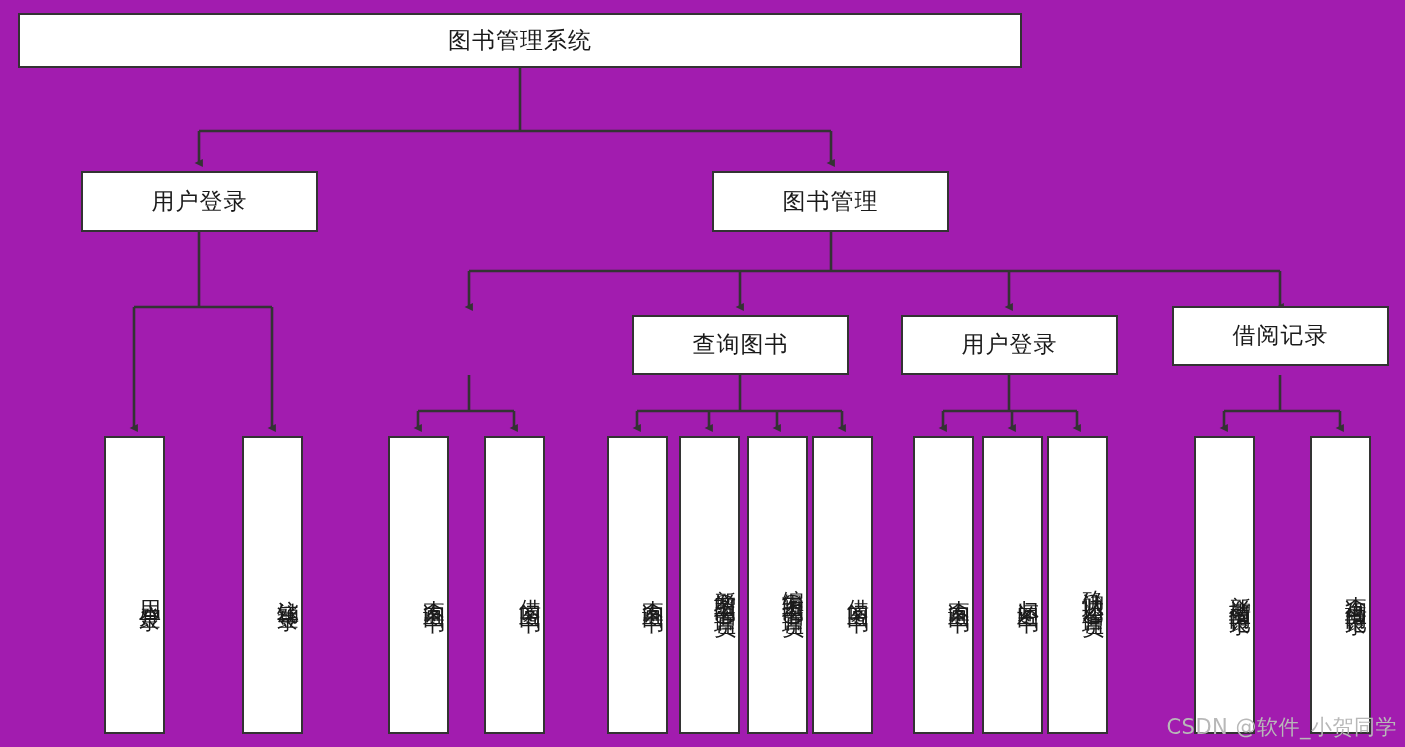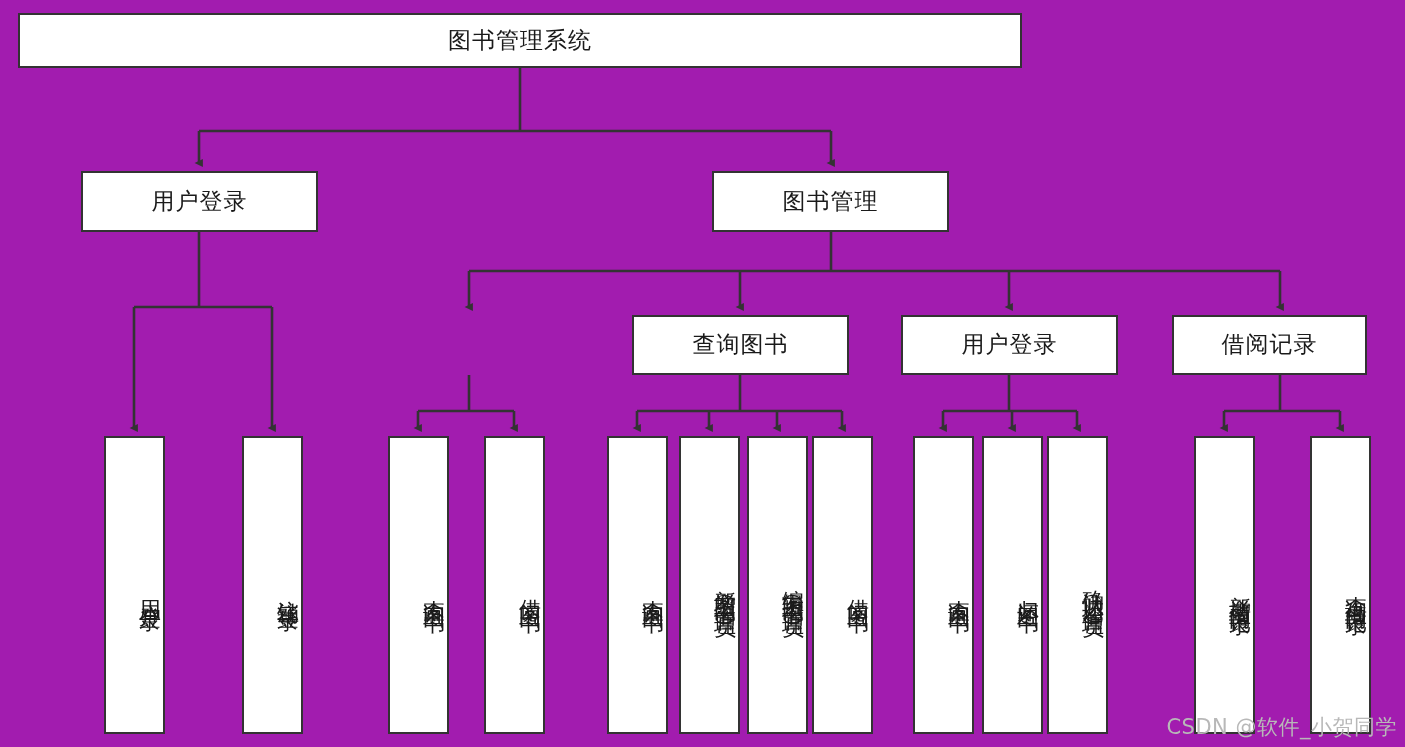--- a/index.html
+++ b/index.html
@@ -137,21 +137,21 @@
   <div class="node horizontal" style="left:712px; top:171px; width:237px; height:61px;">
     <span>图书管理</span>
   </div>
 
   <div class="node horizontal" style="left:632px; top:315px; width:217px; height:60px;">
     <span>查询图书</span>
   </div>
   <div class="node horizontal" style="left:901px; top:315px; width:217px; height:60px;">
     <span>用户登录</span>
   </div>
-  <div class="node horizontal" style="left:1172px; top:315px; width:195px; height:60px;">
+  <div class="node horizontal" style="left:1172px; top:306px; width:217px; height:60px;">
     <span>借阅记录</span>
   </div>
 
   <div class="node vertical" style="left:104px; top:436px; width:61px; height:298px;">
     <span class="vtext">用户登录</span>
   </div>
   <div class="node vertical" style="left:242px; top:436px; width:61px; height:298px;">
     <span class="vtext">注销登录</span>
   </div>
 

